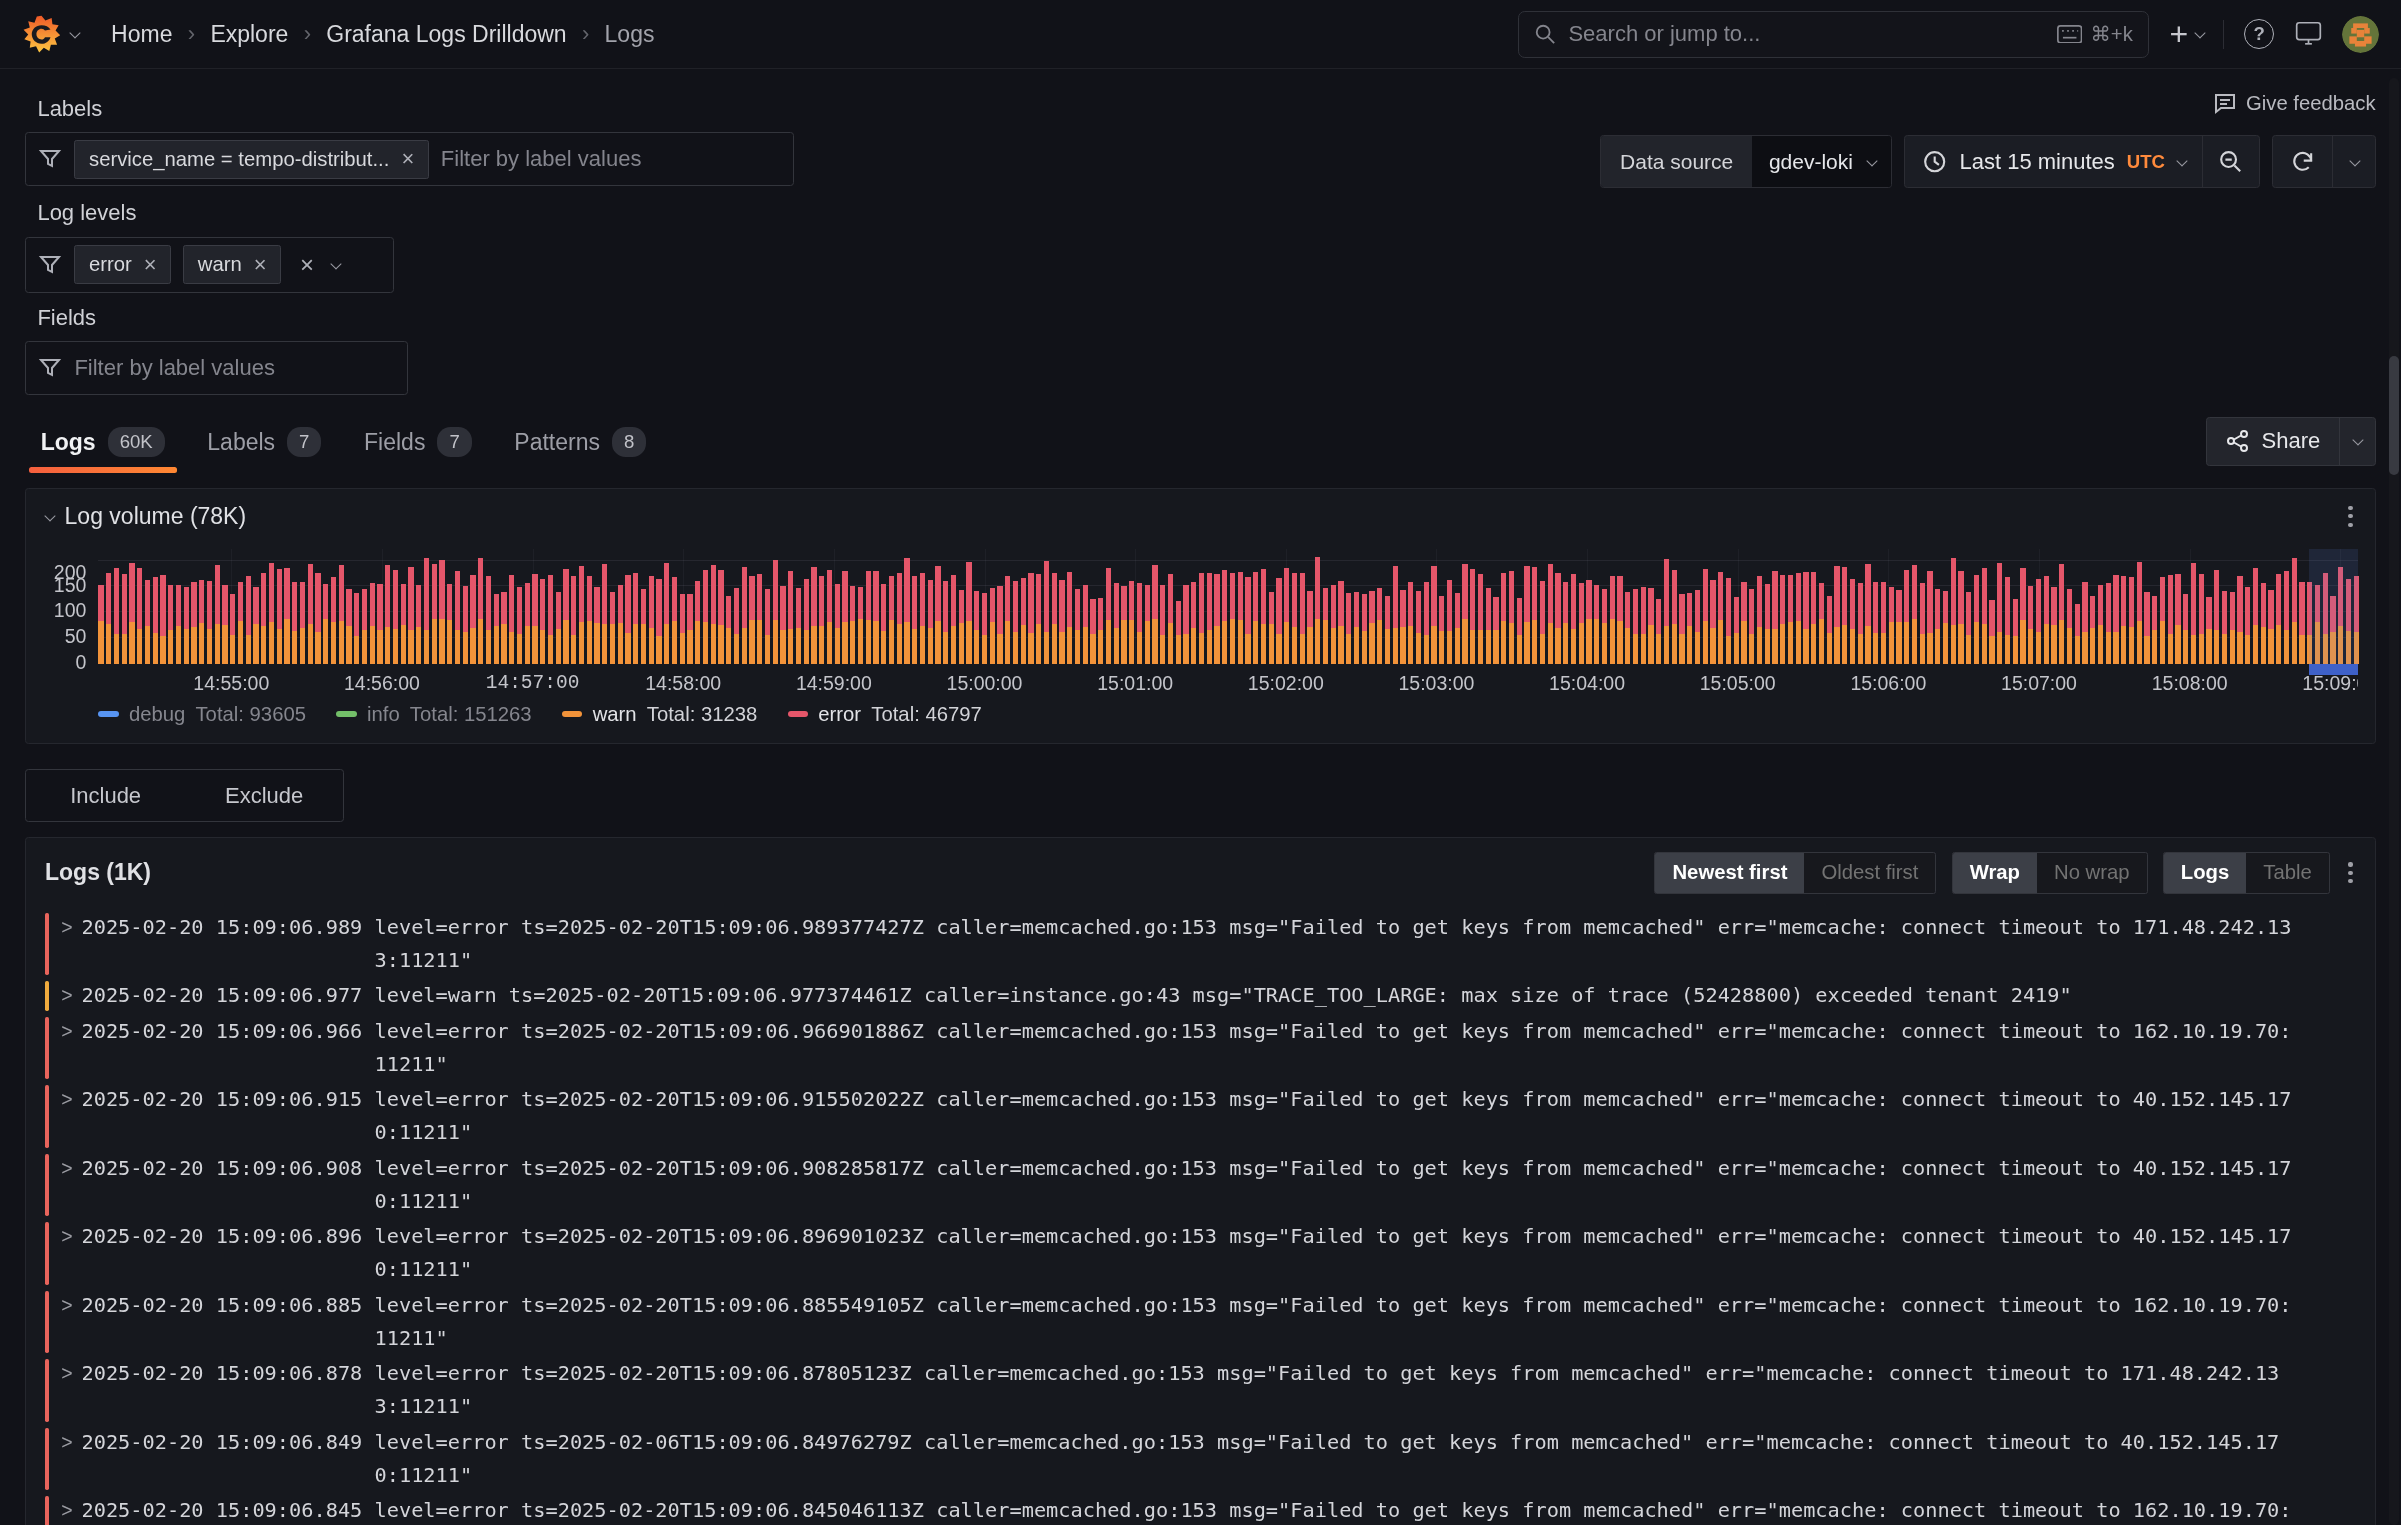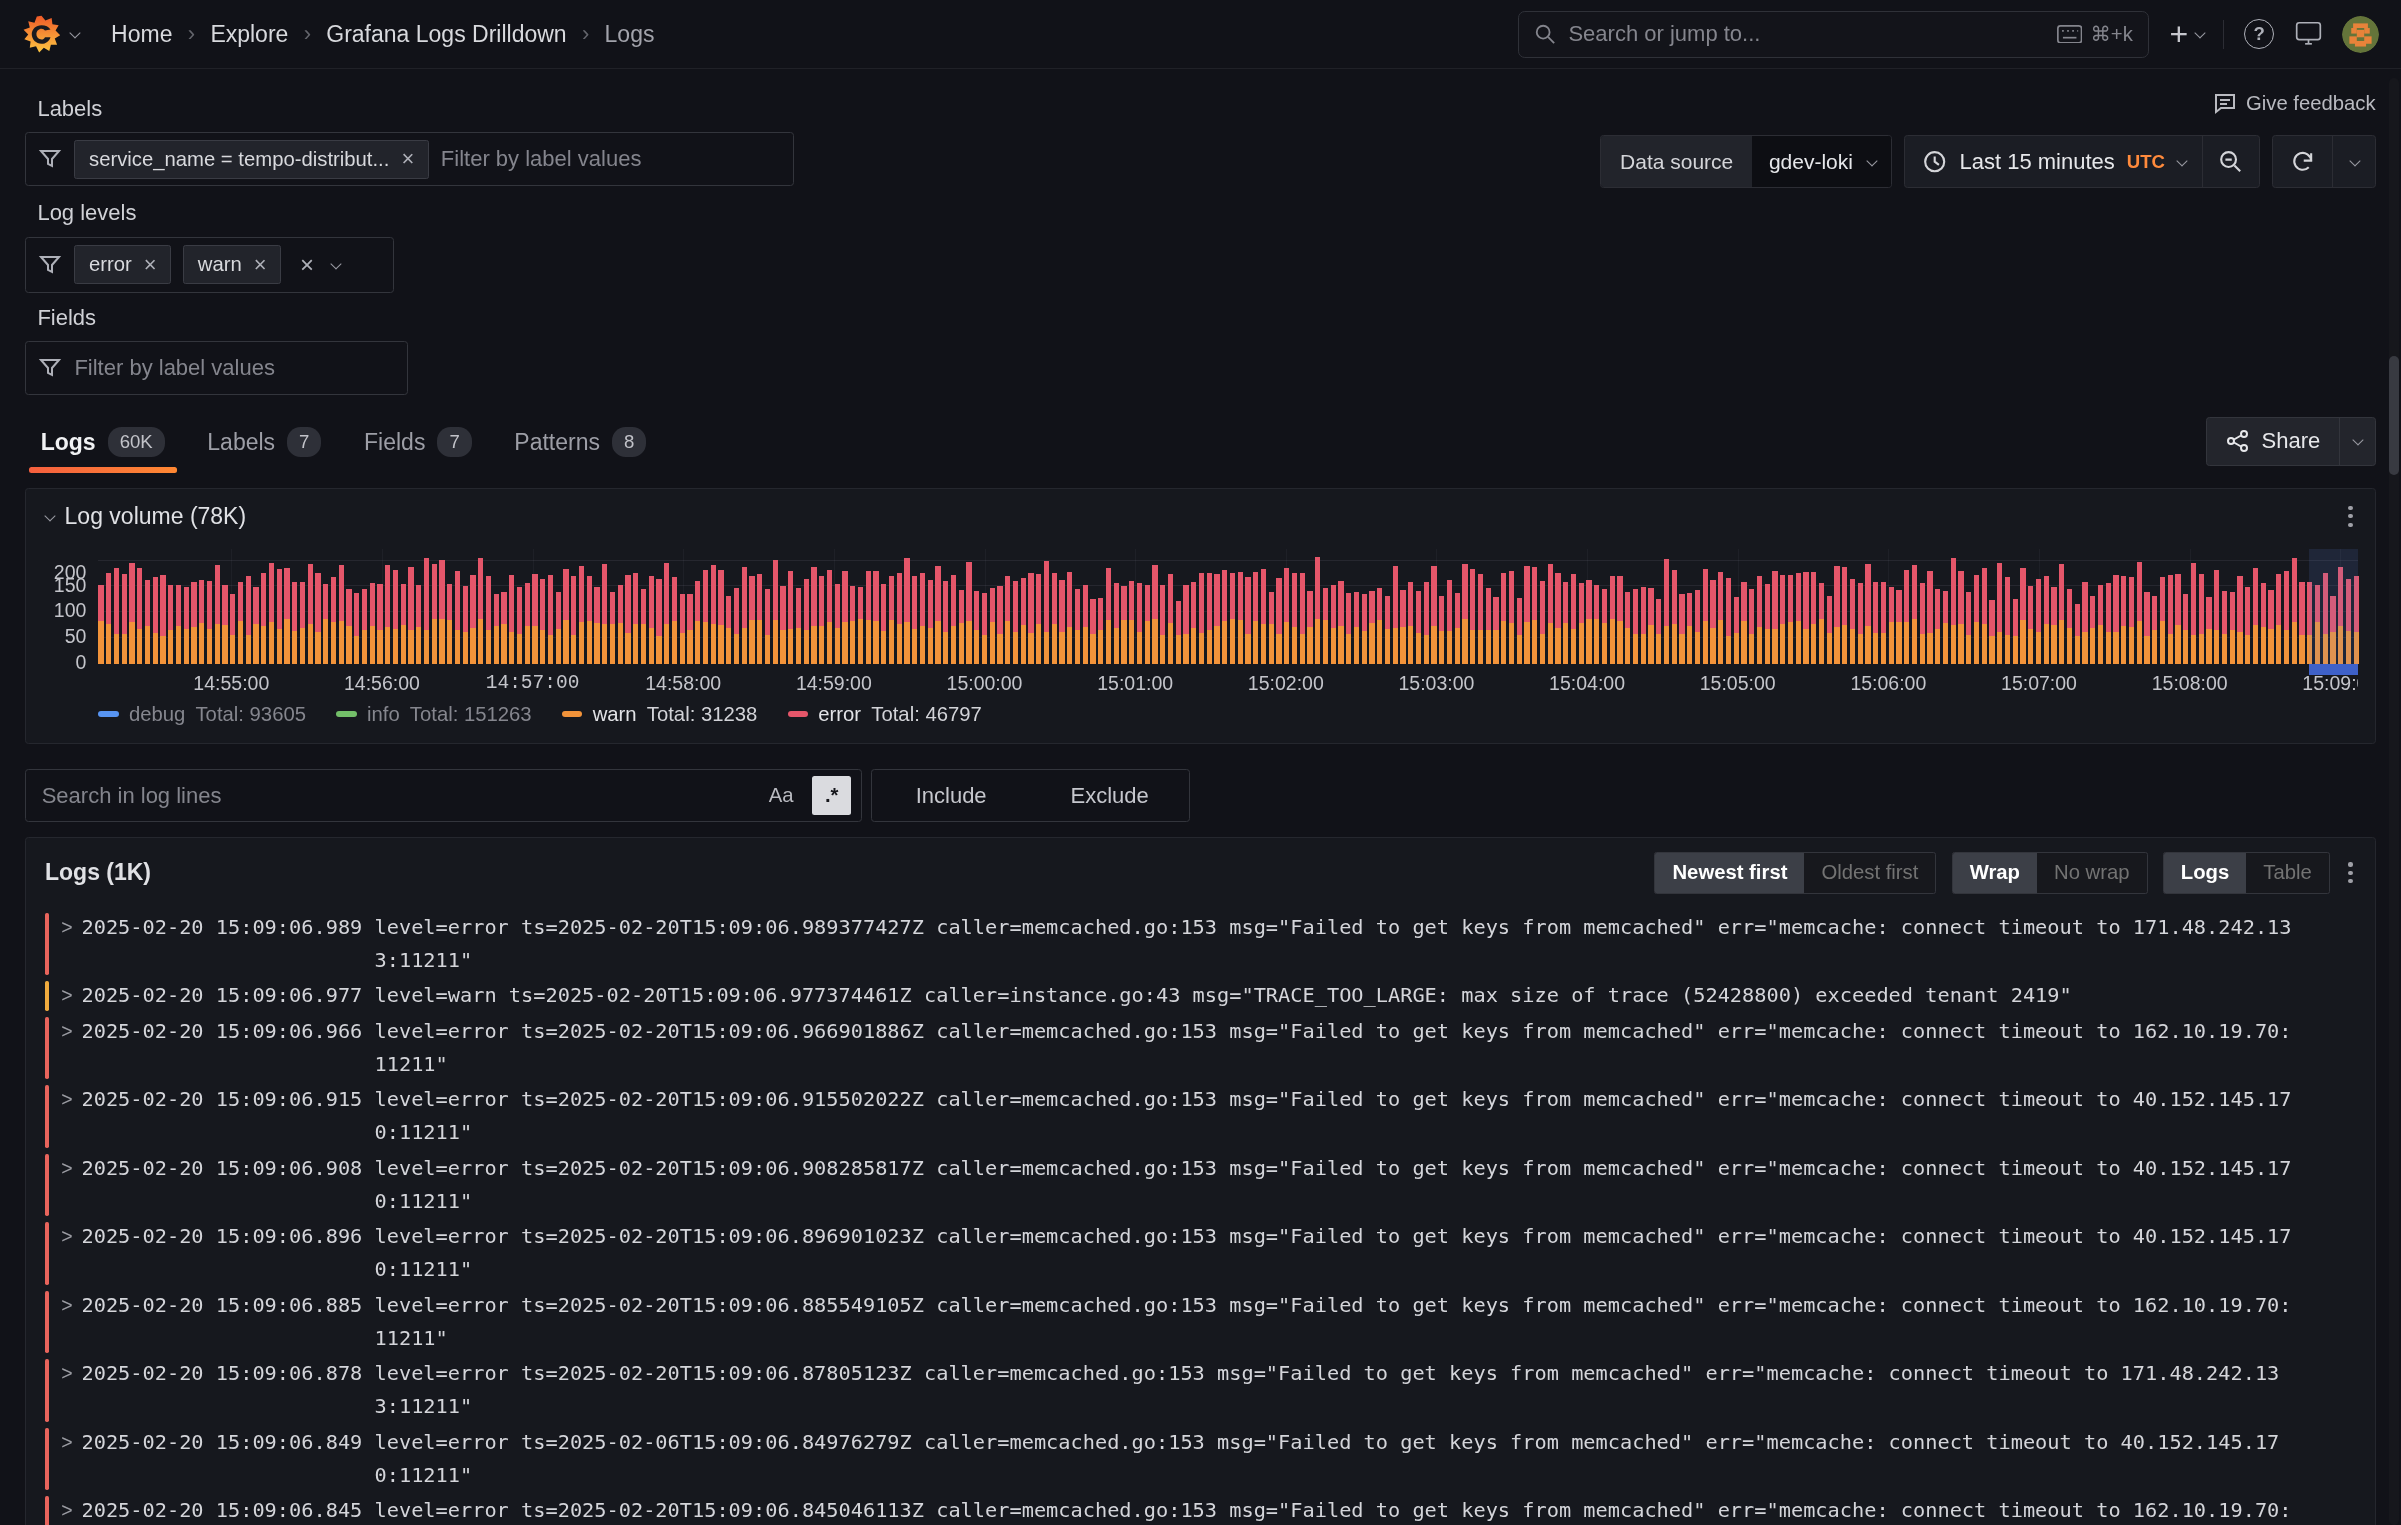--- a/index.html
+++ b/index.html
@@ -1627,25 +1627,20 @@
           <div class="legend-item">
             <span class="legend-dash" style="background: rgb(229, 86, 106);"></span>
             <span class="legend-name">error</span>
             <span class="legend-total">Total: 46797</span>
           </div>
         </div>
     </div>
   </section>
 
   <div class="search-row">
-    <div class="line-search">
-      <input placeholder="Search in log lines" style="">
-      <span class="aa-btn">Aa</span>
-      <span class="regex-btn">.*</span>
-    </div>
     <div class="inc-exc">
       <button>Include</button>
       <button>Exclude</button>
     </div>
   </div>
 
   <section class="panel logs-panel">
     <div class="logs-header">
       <span class="panel-title" style="font-weight:700;">Logs (1K)</span>
       <div class="logs-controls">

